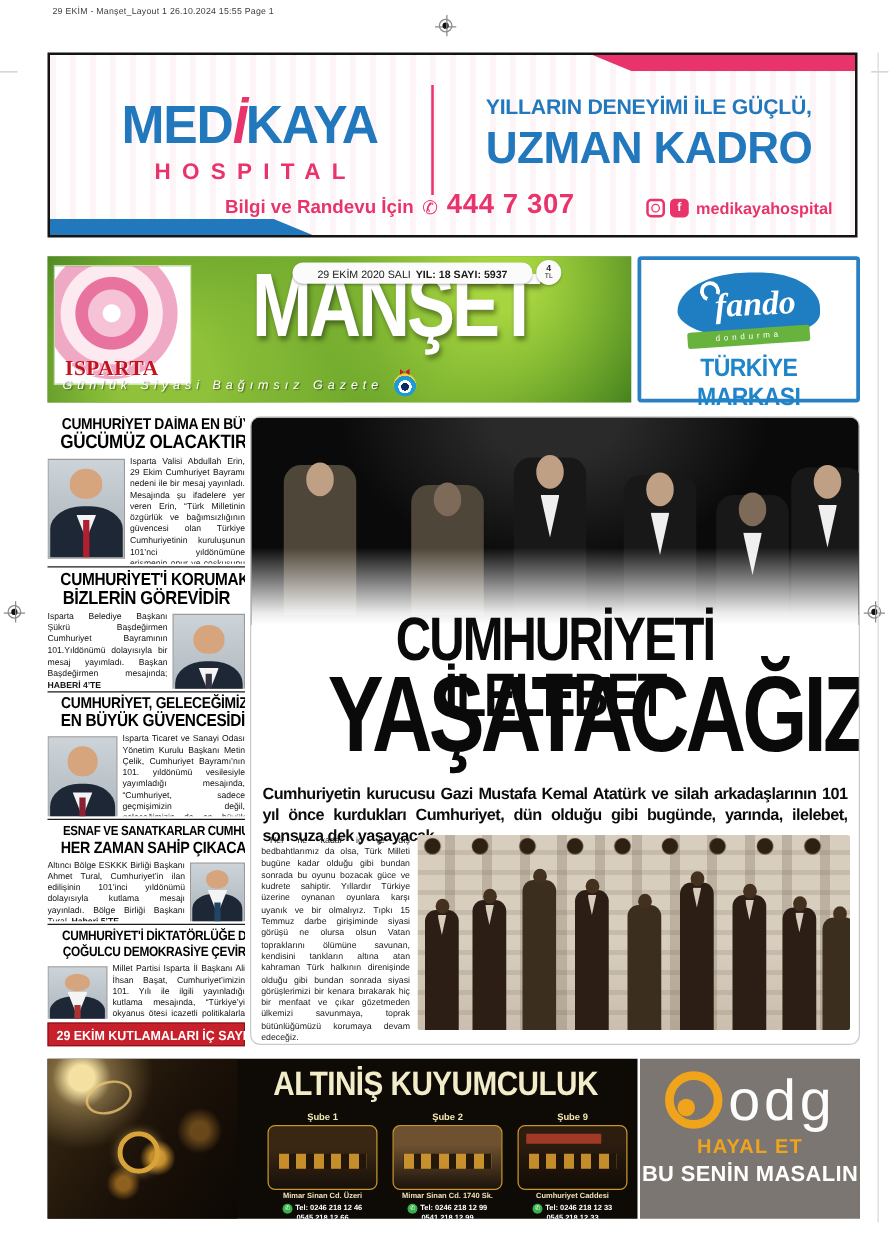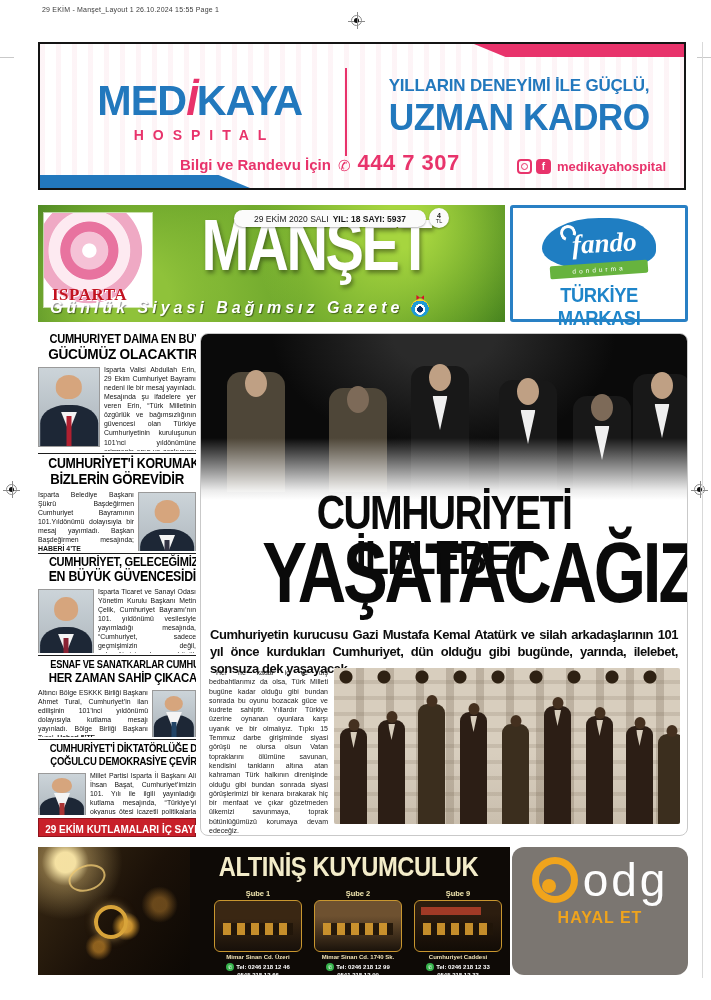--- a/index.html
+++ b/index.html
@@ -22,21 +22,21 @@
   
   .medikaya { position:absolute; left:38px; top:42px; width:648px; height:148px; border:2.5px solid #141414; background:
       repeating-linear-gradient(90deg, rgba(236,150,175,.10) 0 5px, transparent 5px 16px), #fff; }
   .medi-wedge-red  { position:absolute; top:0; right:0; width:210px; height:13px; background:#e8336b;
       clip-path:polygon(0 0,100% 0,100% 100%,15% 100%); }
   .medi-wedge-blue { position:absolute; bottom:0; left:0; width:210px; height:13px; background:#2278bd;
       clip-path:polygon(0 0,85% 0,100% 100%,0 100%); }
   .medi-logo { position:absolute; left:30px; top:32px; width:260px; text-align:center; }
   .medi-brand { font-size:43px; font-weight:800; color:#2278bd; letter-spacing:-1px; display:inline-block; transform:scaleX(.96); }
   .medi-brand .pinkI { color:#e8336b; font-style:italic; }
-  .medi-hospital { font-size:14px; font-weight:600; color:#e8336b; letter-spacing:9px; margin-top:2px; text-indent:9px; }
+  .medi-hospital { font-size:18px; font-weight:600; color:#e8336b; letter-spacing:9px; margin-top:2px; text-indent:9px; }
   .medi-divider { position:absolute; left:305px; top:24px; width:2px; height:88px; background:#e8336b; }
   .medi-right { position:absolute; left:318px; top:32px; width:322px; text-align:center; color:#2278bd; }
   .medi-line1 { font-size:17px; font-weight:700; letter-spacing:-.2px; }
   .medi-line2 { font-size:36px; font-weight:800; letter-spacing:-.5px; display:inline-block; transform:scaleX(.98); margin-top:1px; }
   .medi-contact { position:absolute; left:140px; bottom:12px; display:flex; align-items:baseline; gap:7px; color:#e8336b;margin-top:10px; }
   .medi-contact .lbl { font-size:15px; font-weight:800; }
   .medi-contact .phone-ic { font-size:15px; position:relative; top:1px; }
   .medi-contact .num { font-size:22px; font-weight:800; letter-spacing:.5px; }
   .medi-social { position:absolute; right:18px; bottom:14px; display:flex; align-items:center; gap:4px; color:#e8336b; }
   .soc-ic { width:15px; height:15px; border-radius:4px; background:#e8336b; color:#fff; font-size:10px; font-weight:800;
@@ -60,21 +60,21 @@
       transform:scaleX(.8); line-height:.95; text-shadow:2px 3px 5px rgba(0,0,0,.4); }
   .date-pill { position:absolute; left:196px; top:5px; width:192px; height:17px; background:#fbfbfb; border-radius:9px;
       display:flex; align-items:center; justify-content:center; gap:4px; box-shadow:0 1px 2px rgba(0,0,0,.3); }
   .date-pill .d { font-size:8.5px; color:#1a1a1a; }
   .date-pill .iss { font-size:8.5px; font-weight:700; color:#1a1a1a; }
   .price-circle { position:absolute; left:391px; top:3px; width:20px; height:20px; border-radius:50%; background:#fbfbfb;
       display:flex; flex-direction:column; align-items:center; justify-content:center; box-shadow:0 1px 2px rgba(0,0,0,.3); }
   .price-circle .p  { font-size:7px; font-weight:800; color:#222; line-height:1; }
   .price-circle .pu { font-size:5.5px; color:#222; line-height:1; }
   .slogan-row { position:absolute; left:12px; bottom:5px; display:flex; align-items:center; gap:8px; }
-  .slogan { font-size:16px; font-weight:700; font-style:italic; color:#fff; letter-spacing:4px;
+  .slogan { font-size:10px; font-weight:400; font-style:italic; color:#fff; letter-spacing:4px;
       text-shadow:1px 1px 1px rgba(0,0,0,.45); }
   .nazar { width:18px; height:18px; border-radius:50%; position:relative;
       background: radial-gradient(circle at 50% 58%, #0a2a66 0 22%, #ffffff 23% 38%, #1e9ad6 39% 64%, #f7d22e 65% 85%, #2a66c4 86%); }
   .nazar::before { content:""; position:absolute; top:-4px; left:50%; width:8px; height:5px; margin-left:-4px; background:#d6112b;
       clip-path:polygon(0 0,50% 60%,100% 0,100% 100%,50% 45%,0 100%); }
 
   
   .fando { position:absolute; left:510px; top:205px; width:178px; height:117px; border:3px solid #2980c4; border-radius:3px;
       background:#fff; text-align:center; padding-top:10px; }
   .fando-blob { position:relative; width:114px; height:52px; margin:0 auto; background:#1f7ec2;
@@ -183,21 +183,21 @@
   .bphoto.v2 { background:linear-gradient(#6e5130 0 30%, #1b130b 100%); }
   .bphoto.v3 { background:linear-gradient(#2c1d0f 0 25%, #120c06 100%); }
   .bphoto.v3::after { content:""; position:absolute; left:6px; top:6px; width:60px; height:8px; background:#b5402a; opacity:.85; }
   .branch .baddr { font-size:6px; font-weight:800; color:#f0e2b8; margin-top:2px; line-height:1.25; }
   .telrow { display:flex; align-items:center; justify-content:center; gap:2px; margin-top:1px; }
   .wa { width:8px; height:8px; border-radius:50%; background:#35b24a; color:#fff; font-size:5px; line-height:8px; flex:none; }
   .telrow .t { font-size:6px; font-weight:800; color:#fff; }
 
   
   .odg { position:absolute; left:512px; top:847px; width:176px; height:128px; background:#7b7671; text-align:center;
-      padding-top:10px;border-radius:12px; }
+      padding-top:10px; }
   .odg-row { display:flex; align-items:center; justify-content:center; gap:5px; }
   .odg-ring { width:46px; height:46px; border-radius:50%; border:7px solid #f0a41c; position:relative; flex:none; }
   .odg-ring::after { content:""; position:absolute; left:3px; bottom:3px; width:14px; height:14px; border-radius:50%;
       background:#f0a41c; }
   .odg-word { font-size:46px; color:#fdfdfd; letter-spacing:3px; line-height:1; font-weight:400; }
   .odg-l1 { margin-top:6px; color:#f0a41c; font-weight:800; font-size:16px; letter-spacing:1px; }
   .odg-l2 { margin-top:2px; color:#fff; font-weight:800; font-size:17.5px; letter-spacing:.3px; }
 </style>
 </head>
 <body>
@@ -423,15 +423,16 @@
 
     </div>
   </div>
 
   <div class="odg">
     <div class="odg-row">
       <span class="odg-ring"></span>
       <span class="odg-word">odg</span>
     </div>
     <div class="odg-l1">HAYAL ET</div>
+    <div class="odg-l2">BU SENİN MASALIN</div>
   </div>
 
 </div>
 
 </body></html>

